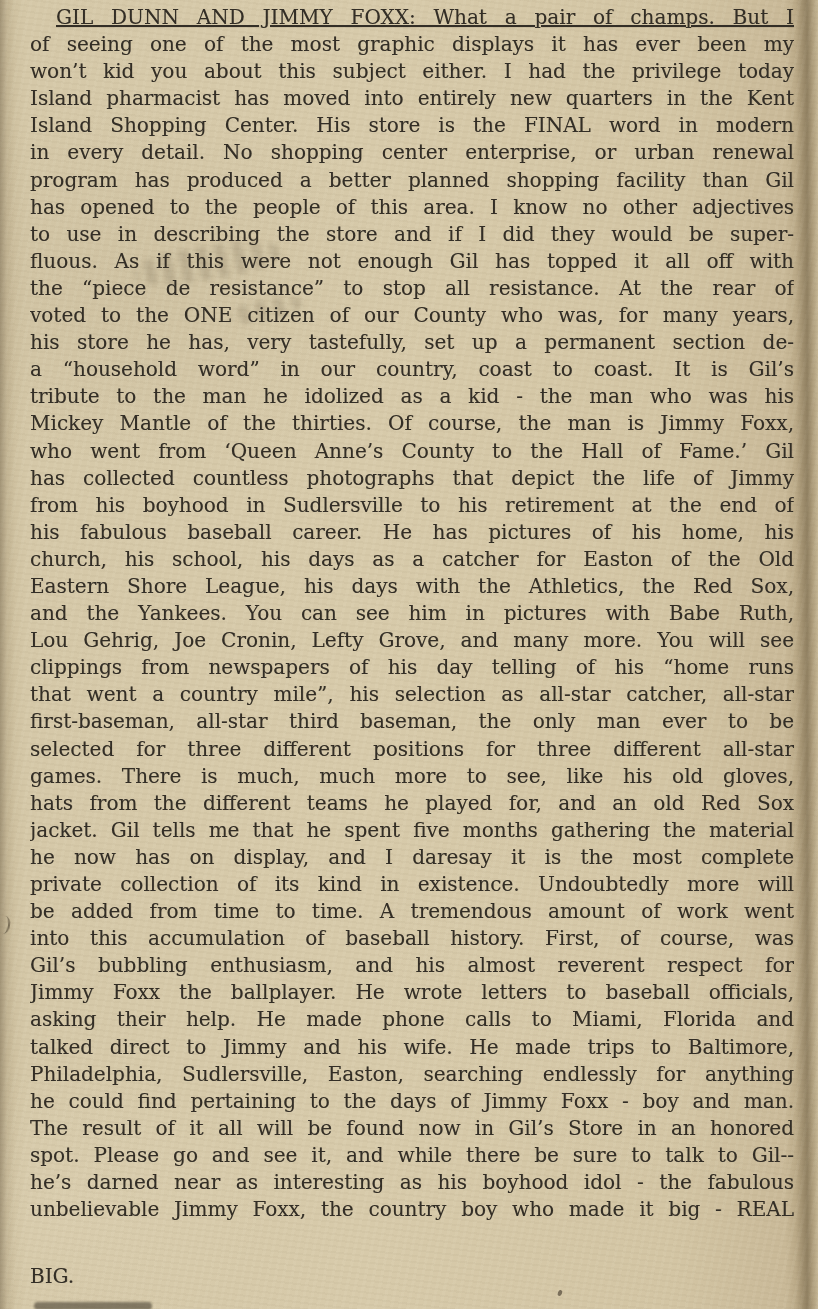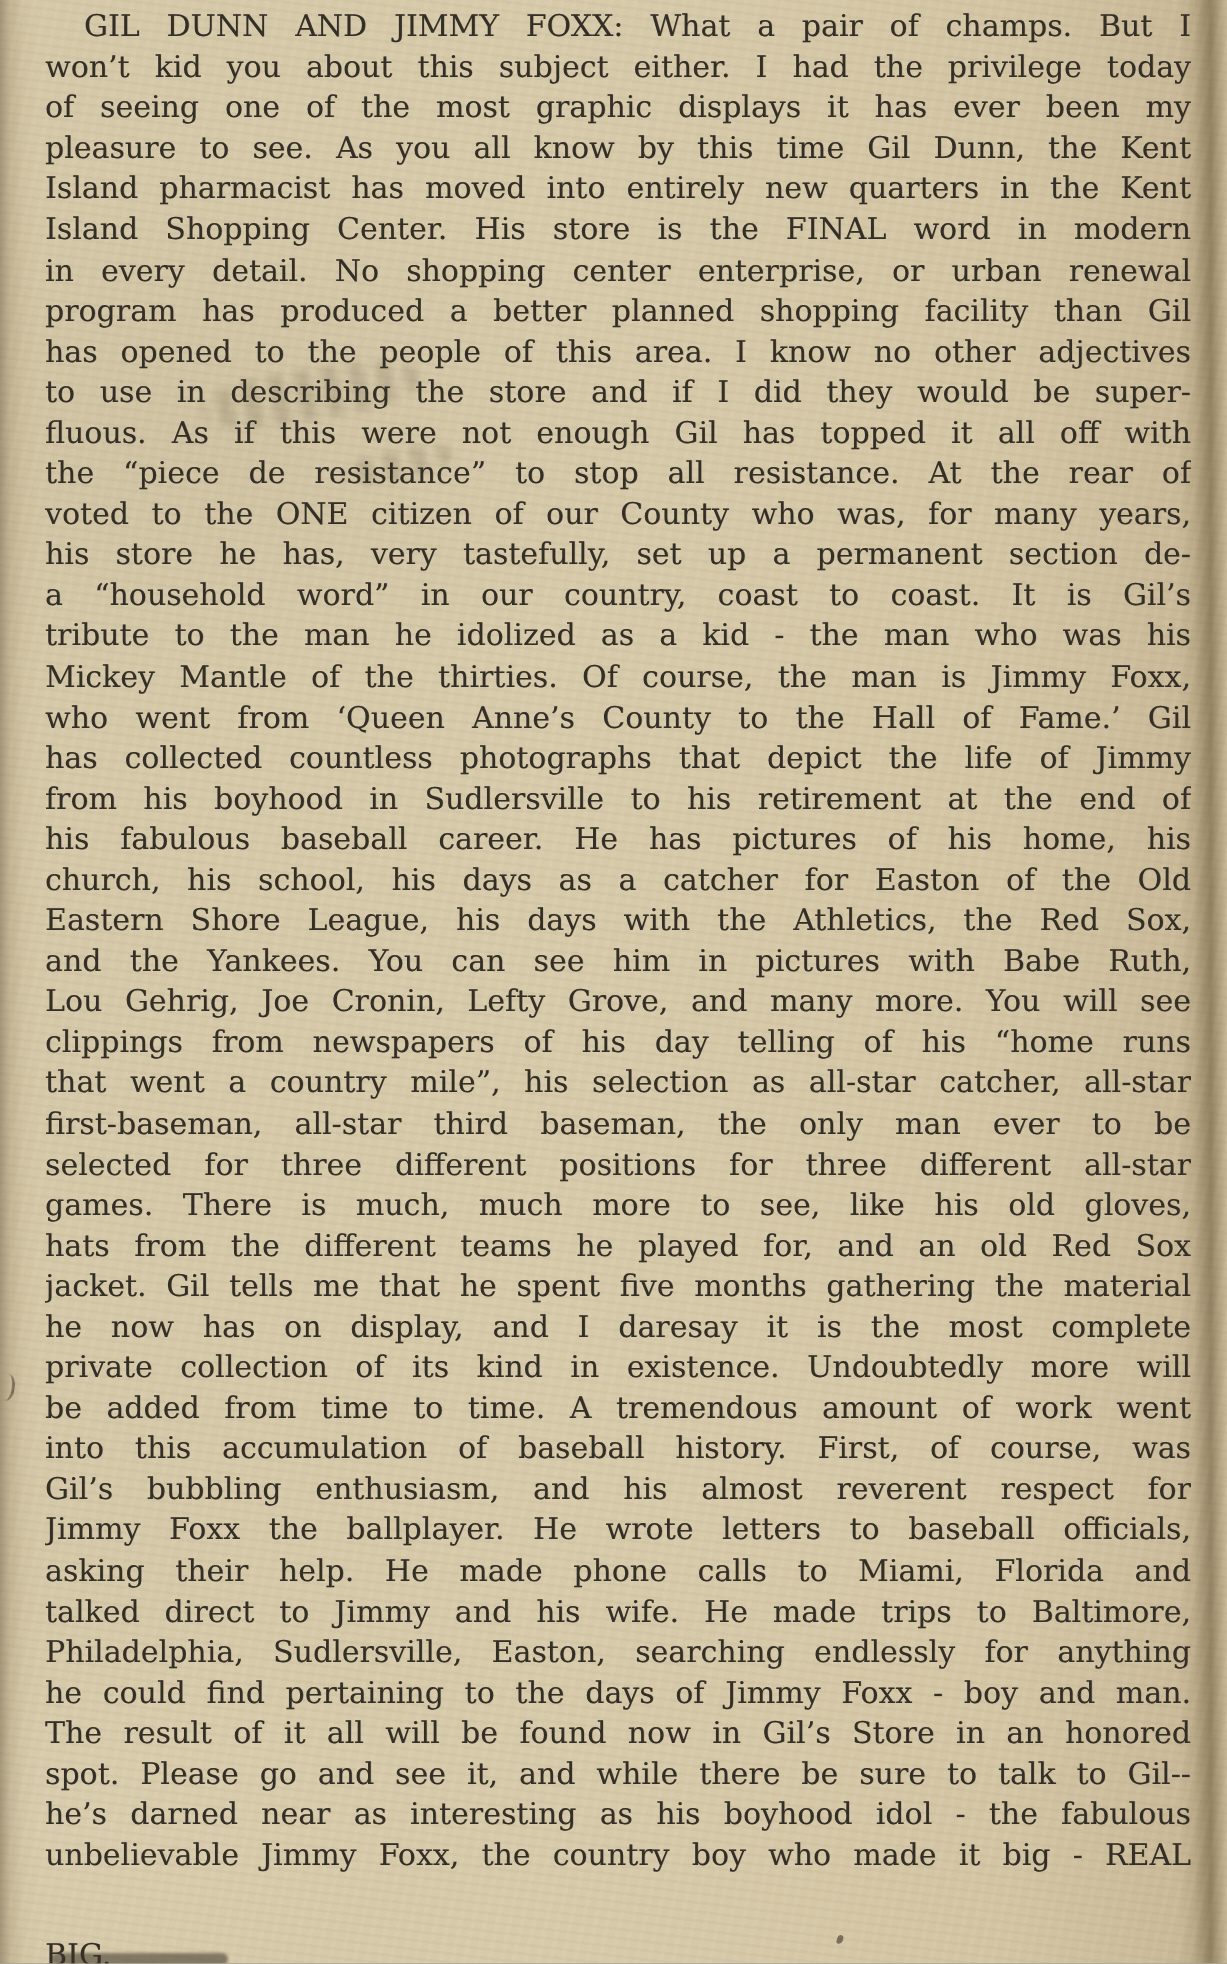--- a/index.html
+++ b/index.html
@@ -37,21 +37,21 @@
   }
   .text-block{
     position:absolute;left:30px;right:24px;top:4px;
     font-size:20px;line-height:27.1px;color:#332e26;
     text-shadow:.3px .3px 0 rgba(52,46,36,.30);
   }
   .line{
     height:27.1px;overflow:hidden;
     text-align:justify;text-align-last:justify;
   }
-  .line.first{text-indent:26px;}
+  .line.first{text-indent:26px;text-decoration:underline;}
   .line.short{text-align-last:left;margin-top:40px;}
   
   .ghost-a,.ghost-b{
     position:absolute;pointer-events:none;opacity:.5;filter:blur(2.5px);
     background:repeating-linear-gradient(93deg, rgba(96,84,62,.38) 0 10px, rgba(0,0,0,0) 10px 18px);
     border-radius:40%;
   }
   .ghost-a{left:134px;top:246px;width:146px;height:34px;transform:rotate(-9deg) scaleX(-1);}
   .ghost-b{left:228px;top:300px;width:74px;height:20px;transform:rotate(-12deg) scaleX(-1);}
   
@@ -73,23 +73,22 @@
 </style>
 </head>
 <body>
 
 <div class="page">
   <div class="grain"></div>
   <div class="ghost-a"></div>
   <div class="ghost-b"></div>
   <div class="text-block">
       <div class="line first">GIL DUNN AND JIMMY FOXX: What a pair of champs. But I</div>
+      <div class="line">of seeing one of the most graphic displays it has ever been my</div>
       <div class="line">won’t kid you about this subject either. I had the privilege today</div>
-      <div class="line">of seeing one of the most graphic displays it has ever been my</div>
-      <div class="line">pleasure to see. As you all know by this time Gil Dunn, the Kent</div>
       <div class="line">Island pharmacist has moved into entirely new quarters in the Kent</div>
       <div class="line">Island Shopping Center. His store is the FINAL word in modern</div>
       <div class="line">in every detail. No shopping center enterprise, or urban renewal</div>
       <div class="line">program has produced a better planned shopping facility than Gil</div>
       <div class="line">has opened to the people of this area. I know no other adjectives</div>
       <div class="line">to use in describing the store and if I did they would be super-</div>
       <div class="line">fluous. As if this were not enough Gil has topped it all off with</div>
       <div class="line">the “piece de resistance” to stop all resistance. At the rear of</div>
       <div class="line">voted to the ONE citizen of our County who was, for many years,</div>
       <div class="line">his store he has, very tastefully, set up a permanent section de-</div>

